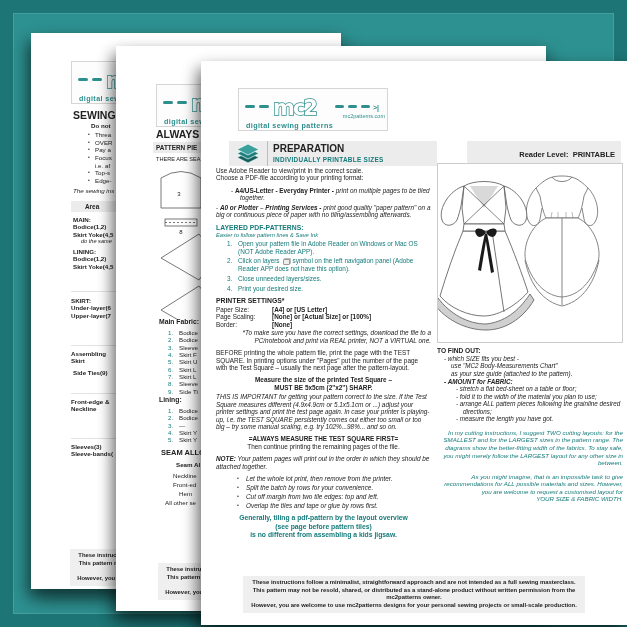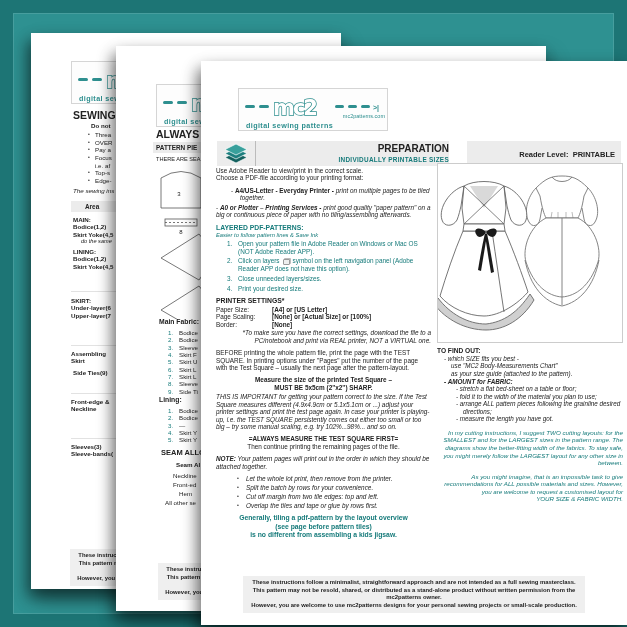--- a/index.html
+++ b/index.html
@@ -17,21 +17,21 @@
   .b{font-weight:bold;}
   .i{font-style:italic;}
   .ctr{text-align:center;}
   .rt{text-align:right;}
   
   .title-block{right:6px;top:34px;width:260px;text-align:right;line-height:1.18;}
   .title-main{font-size:10.5px;font-weight:bold;word-spacing:3px;color:#1a1a1a;}
   .title-code{font-size:9.5px;font-weight:bold;color:#1a1a1a;}
   .title-sub{font-size:9.5px;font-weight:bold;}
   .band{background:#ececec;top:80px;height:25px;}
-  .band-left{left:16px;width:232px;text-align:right;}
+  .band-left{left:28px;width:208px;}
   .band-right{left:266px;width:154px;}
   .prep-name{font-size:10px;font-weight:bold;line-height:1;margin-top:3px;}
   .prep-sub{font-size:6.4px;font-weight:bold;letter-spacing:.3px;margin-top:2px;}
   .proj{font-size:7.5px;font-weight:bold;padding:9px 6px 0 0;}
   .col-left{left:15px;top:106px;width:215px;font-size:6.4px;line-height:1.16;}
   .col-left p{margin:0 0 5px 0;}
   .hang{padding-left:24px;text-indent:-9px;}
   .hang::before{content:"-  ";}
   .dash-lead::before{content:"-  ";}
   h4.sec{font-size:6.8px;margin:0 0 1px 0;}

